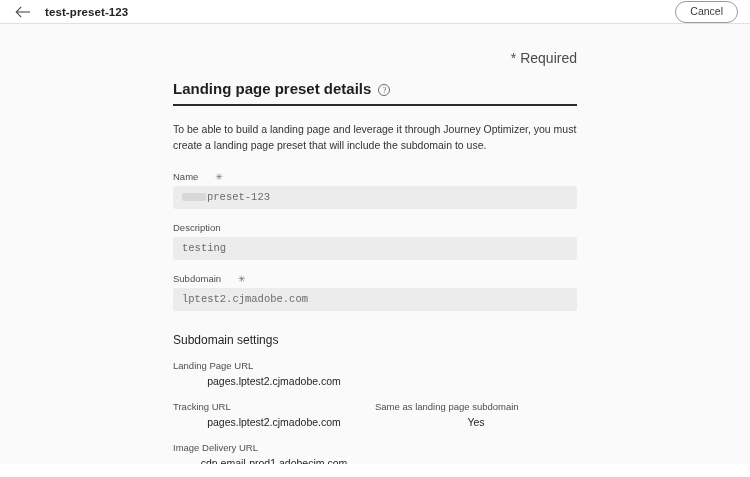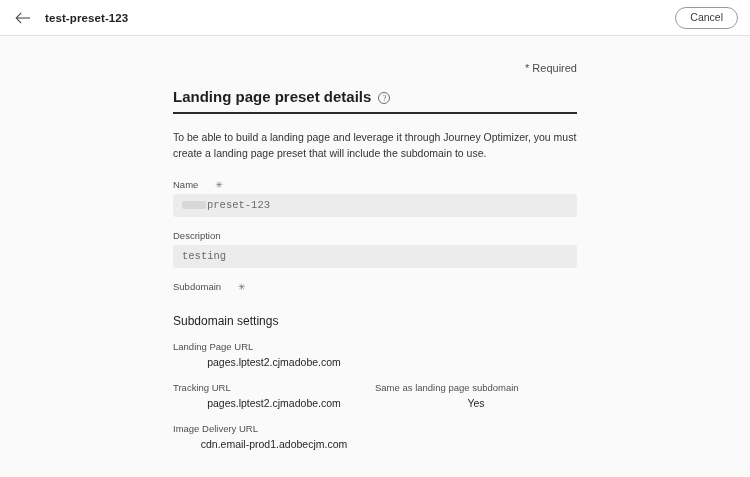--- a/index.html
+++ b/index.html
@@ -9,21 +9,21 @@
     width: 750px;
     height: 477px;
     background: #ffffff;
     font-family: "Liberation Sans", sans-serif;
     color: #2c2c2c;
     overflow: hidden;
   }
 
   
   .topbar {
-    height: 36px;
+    height: 24px;
     display: flex;
     align-items: center;
     padding: 0 12px;
     background: #ffffff;
     border-bottom: 1px solid #e1e1e1;
     position: relative;
   }
   .back-icon {
     width: 22px;
     height: 22px;
@@ -64,21 +64,21 @@
     overflow: hidden;
     position: relative;
   }
   .content {
     width: 404px;
     margin: 0 auto;
     padding-top: 26px;
     position: relative;
   }
   .required-note {
-    font-size: 11px;
+    font-size: 14px;
     color: #4b4b4b;
     text-align: right;
     margin-bottom: 14px;
   }
   .section-title {
     font-size: 15px;
     font-weight: bold;
     color: #1f1f1f;
     display: flex;
     align-items: center;
@@ -221,20 +221,23 @@
       <div class="field-input">
         <span>testing</span>
       </div>
     </div>
 
     <div class="field">
       <div class="field-label">
         <span>Subdomain</span>
         <span class="req-star">✳</span>
       </div>
+      <div class="field-input">
+        <span>lptest2.cjmadobe.com</span>
+      </div>
     </div>
 
     <div class="subsection-title">Subdomain settings</div>
 
     <div class="url-grid">
       <div class="url-block">
         <div class="url-label">Landing Page URL</div>
         <div class="url-value">pages.lptest2.cjmadobe.com</div>
       </div>
       <div class="url-block">

